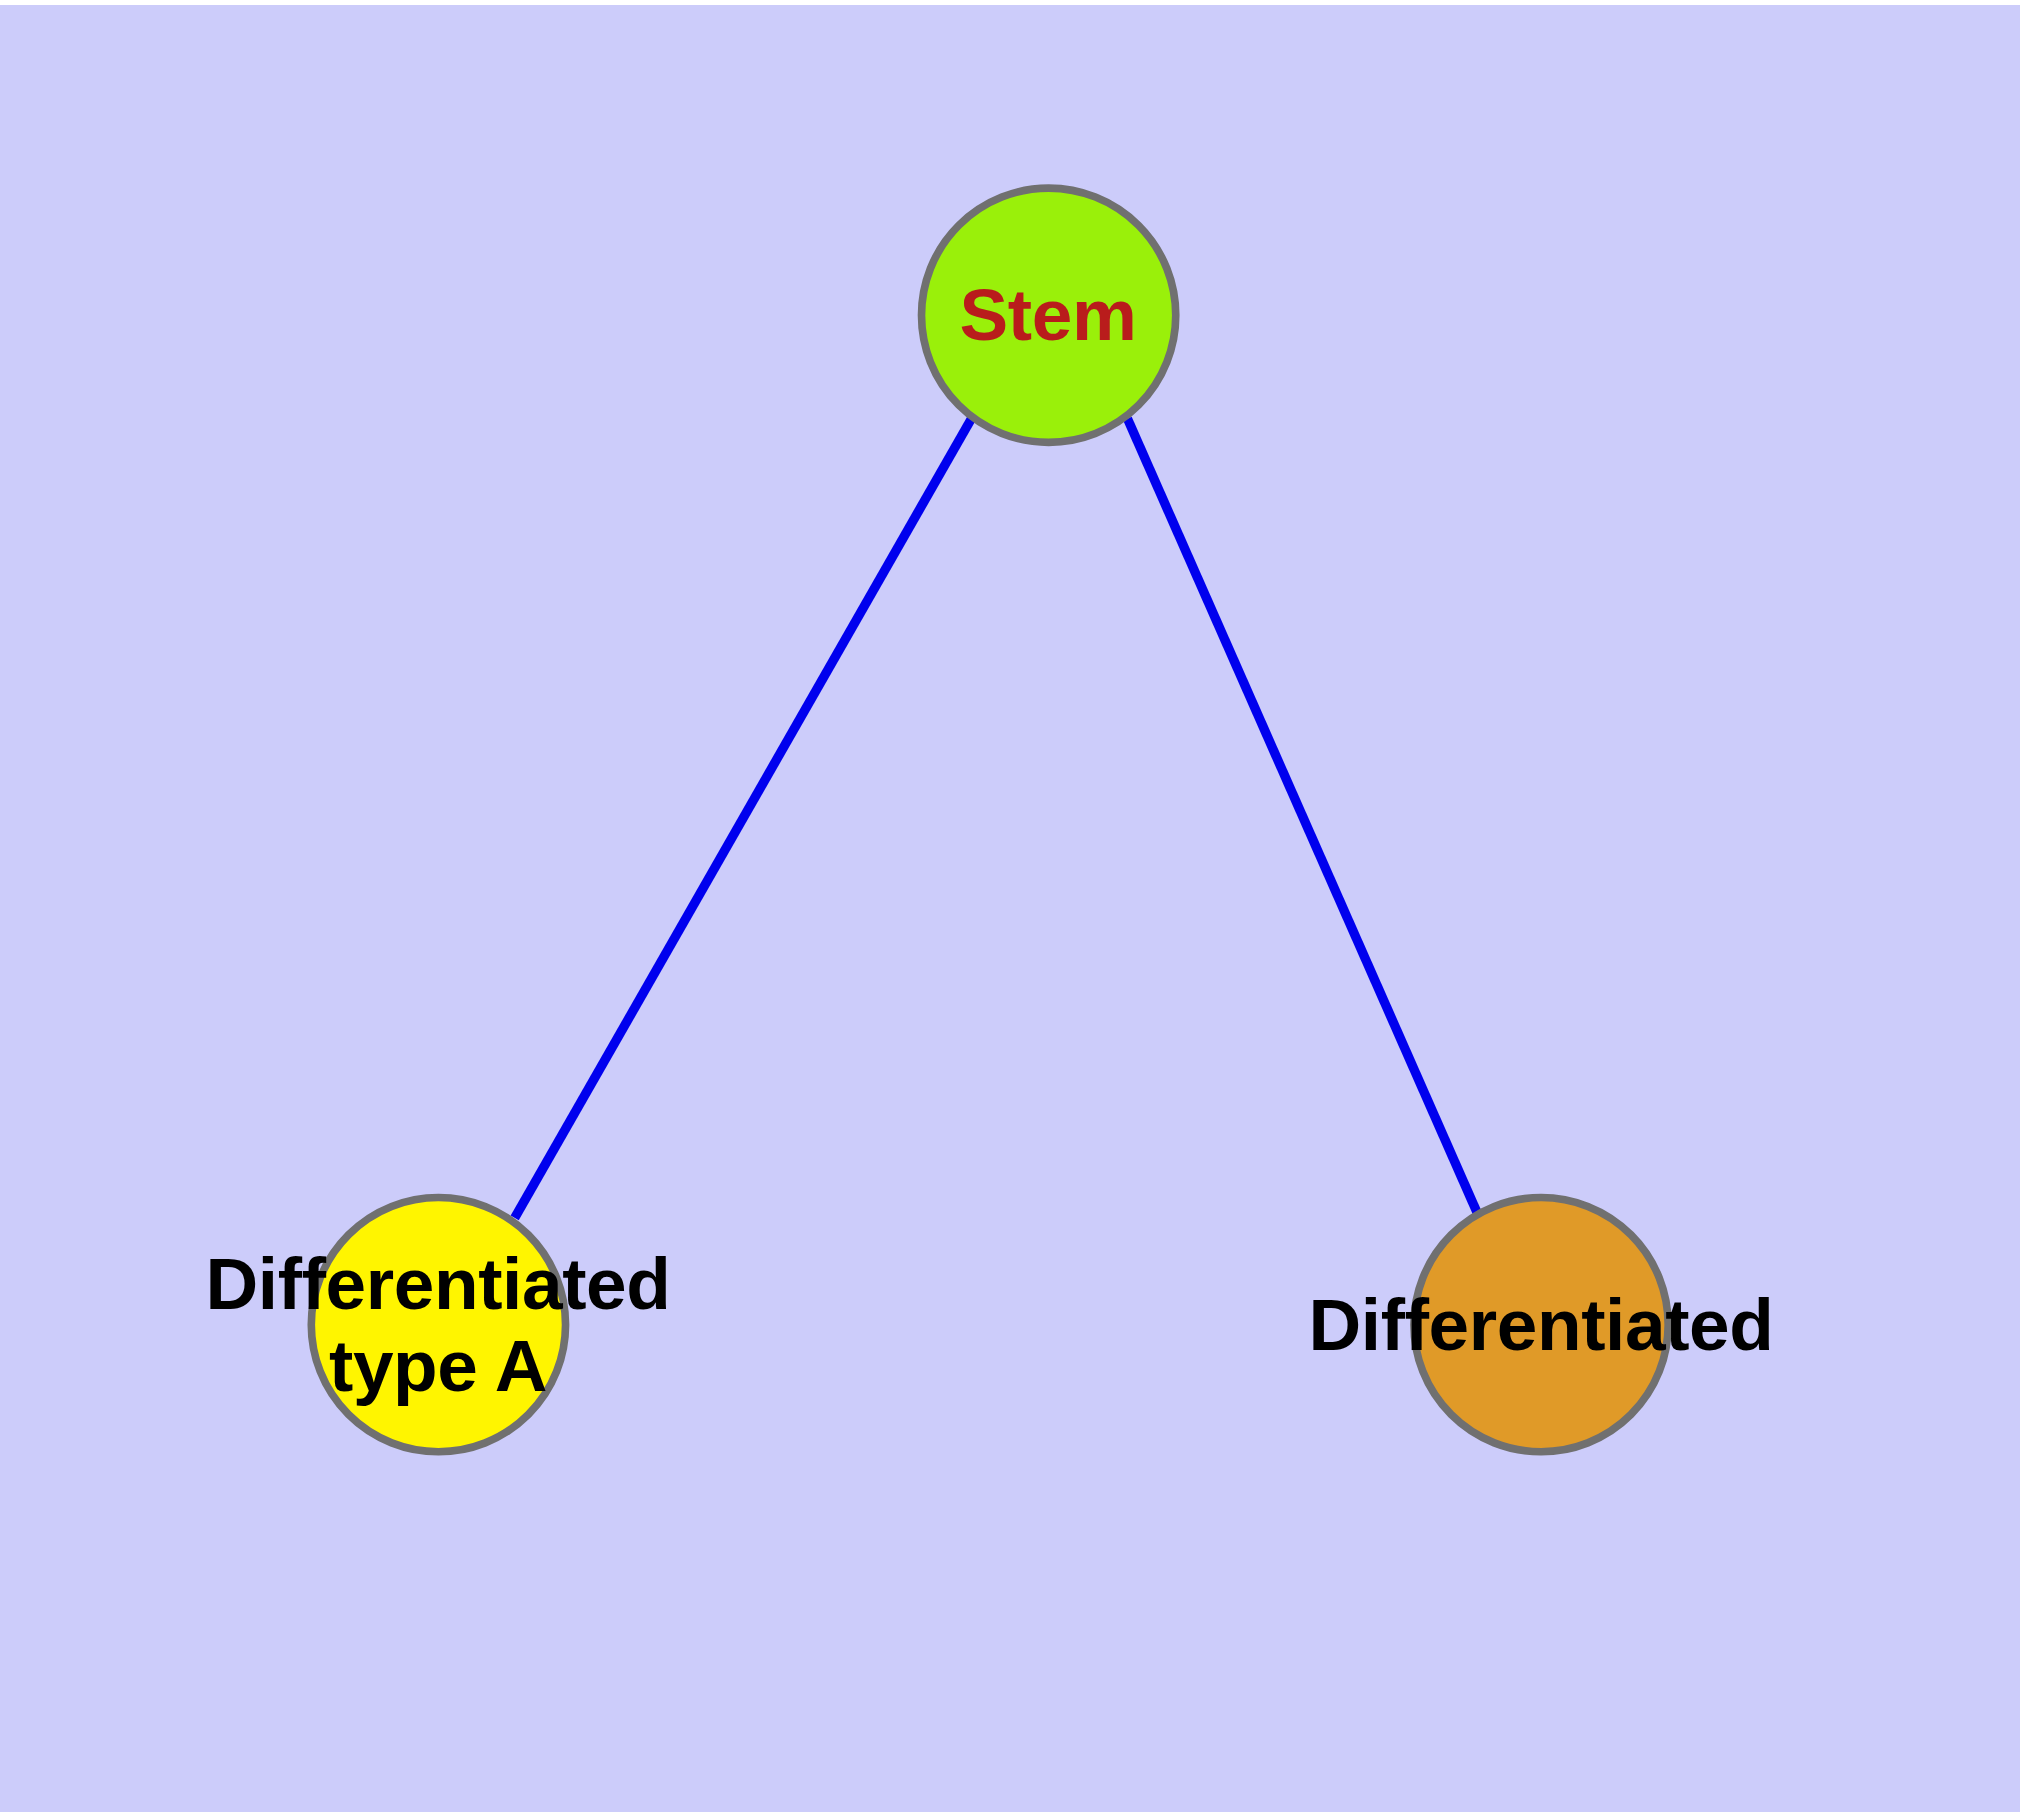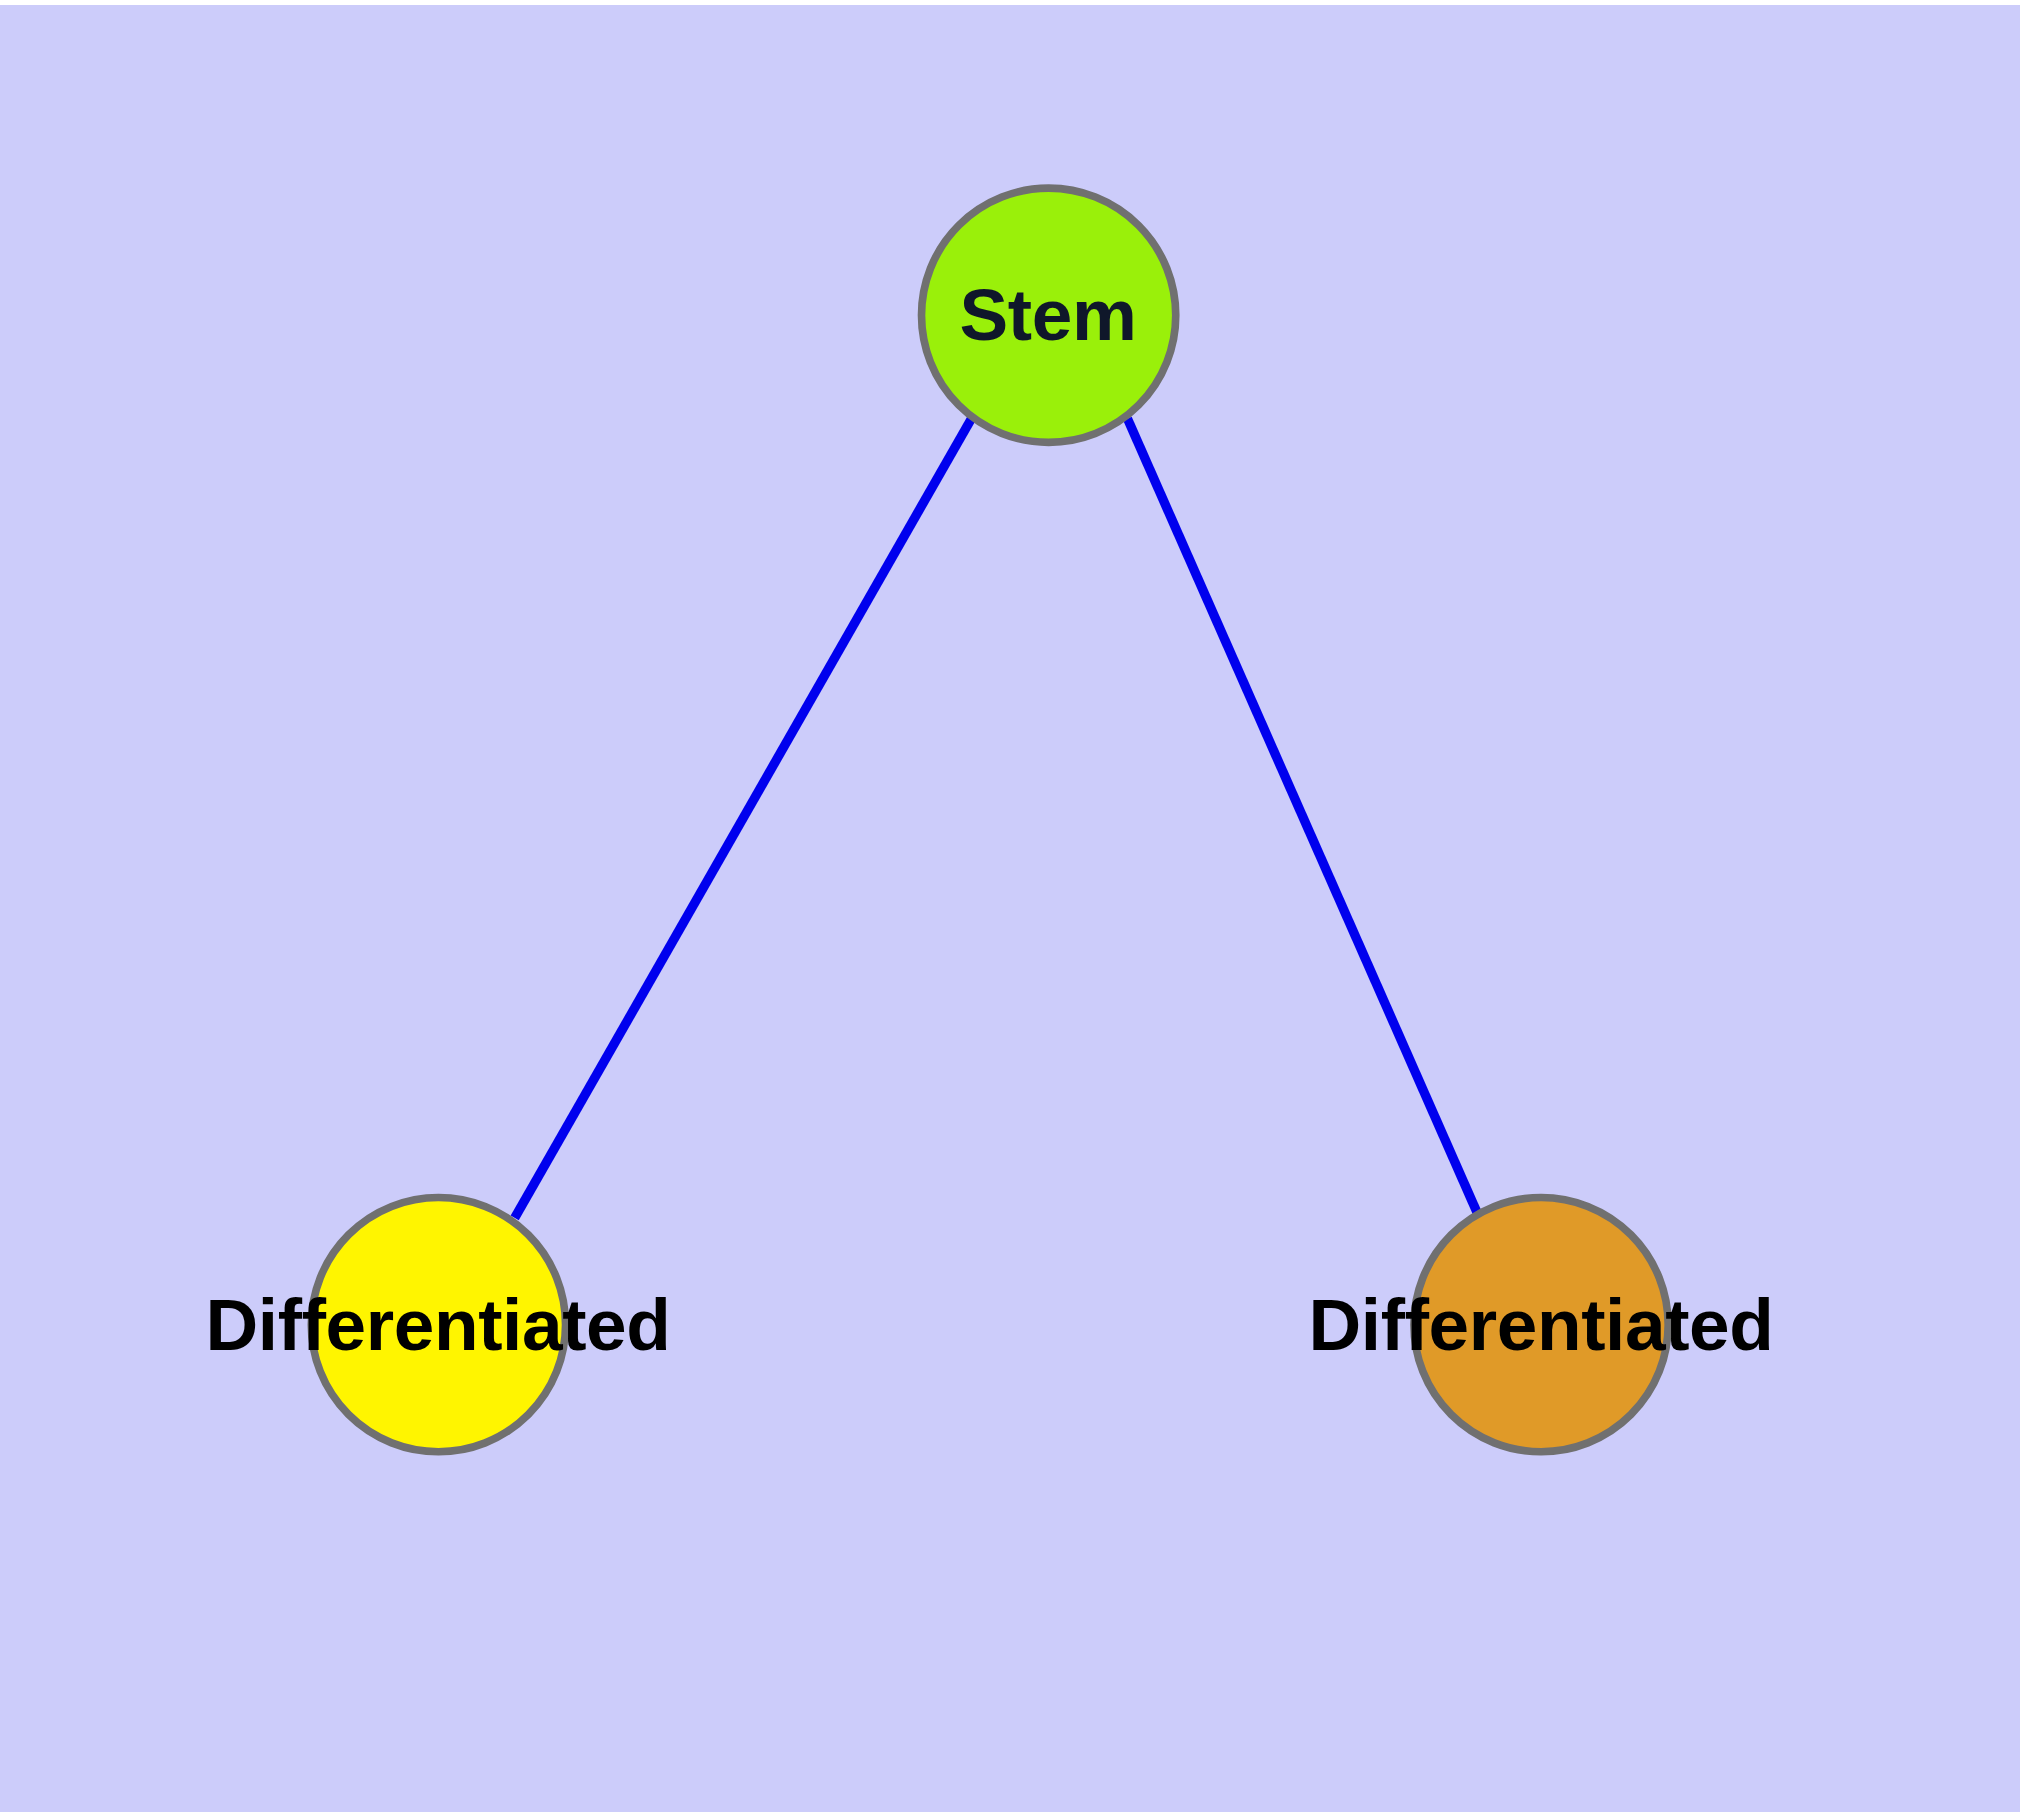--- a/index.html
+++ b/index.html
@@ -64,24 +64,25 @@
       <line class="edge-line" x1="1330" y1="494" x2="1744" y2="1434" stroke="#0000ee" stroke-width="11"></line>
     </g>
 
     <g>
       <circle class="node-circle" cx="1237" cy="372" r="150" fill="#9af00a" stroke="#707070" stroke-width="9"></circle>
       <circle class="node-circle" cx="517" cy="1563" r="150" fill="#fff500" stroke="#707070" stroke-width="9"></circle>
       <circle class="node-circle" cx="1818" cy="1563" r="150" fill="#e09a28" stroke="#707070" stroke-width="9"></circle>
     </g>
   </svg>
 
-  <div class="node-label" style="left: 1048px; top: 315px; color: #0f172a; font-size: 73px; font-weight: bold;">
+  <div class="node-label" style="left: 1048px; top: 315px; color: #b91c1c; font-size: 73px; font-weight: bold;">
       <div>Stem</div>
     </div>
   <div class="node-label" style="left: 438px; top: 1325px; color: rgb(0, 0, 0); font-size: 73px; font-weight: bold;">
       <div>Differentiated</div>
+      <div>type A</div>
     </div>
   <div class="node-label" style="left: 1541px; top: 1325px; color: rgb(0, 0, 0); font-size: 73px; font-weight: bold;">
       <div>Differentiated</div>
     </div>
 
 </div>
 
 
 </body></html>

